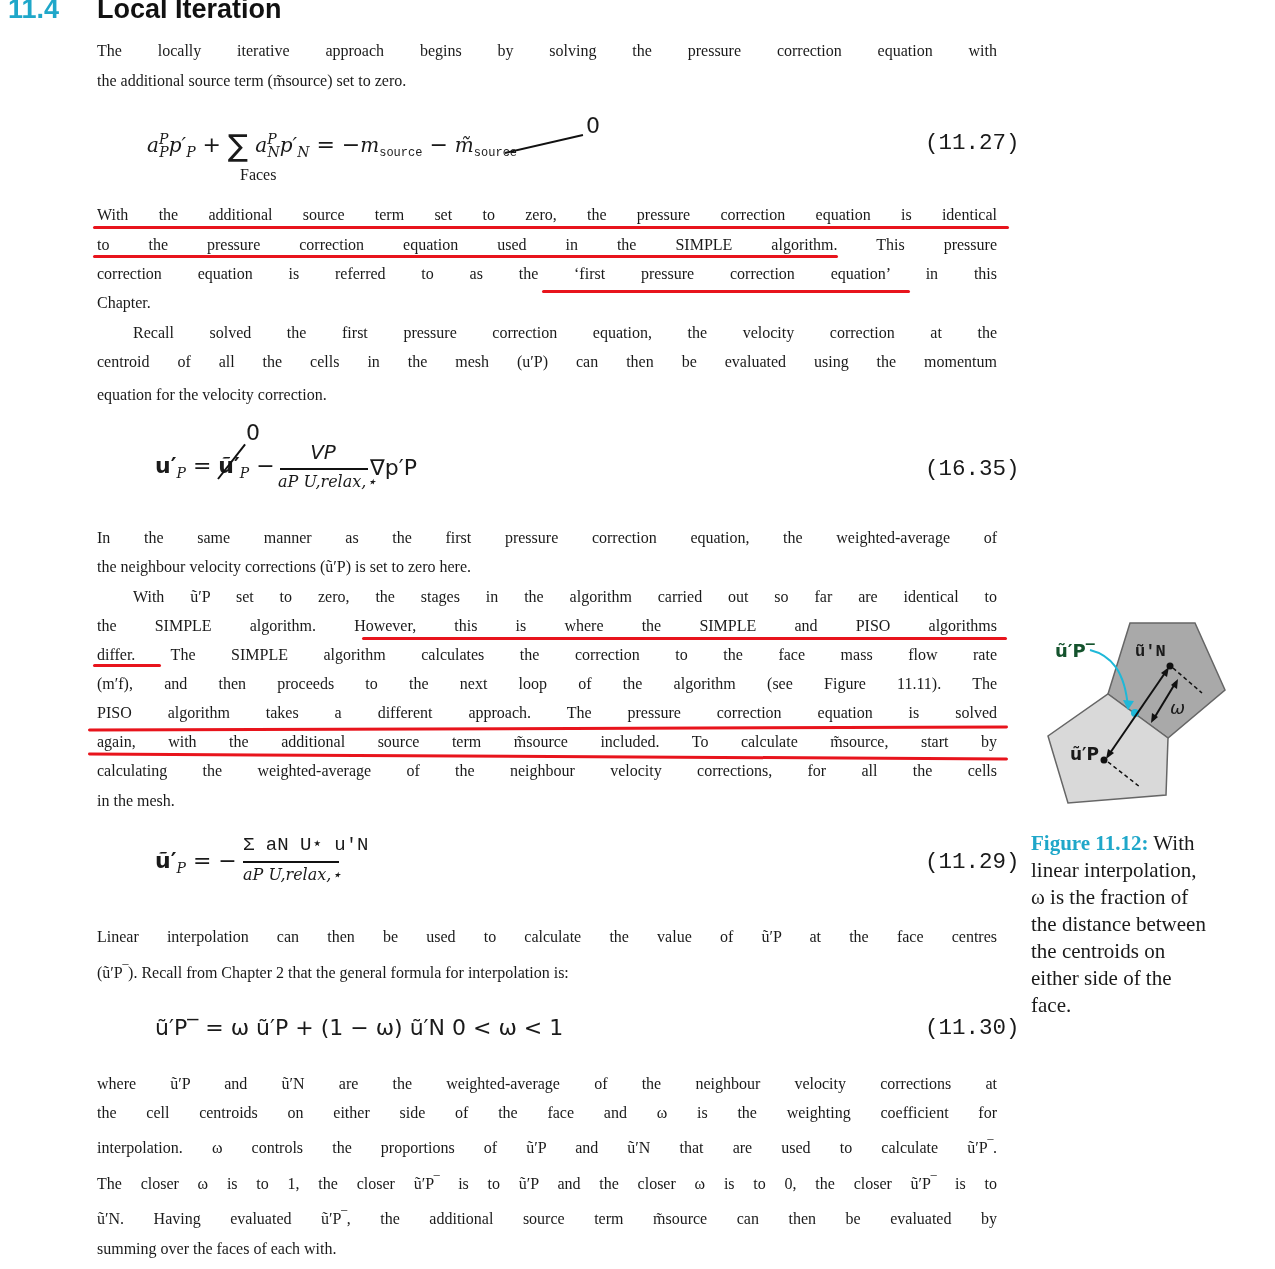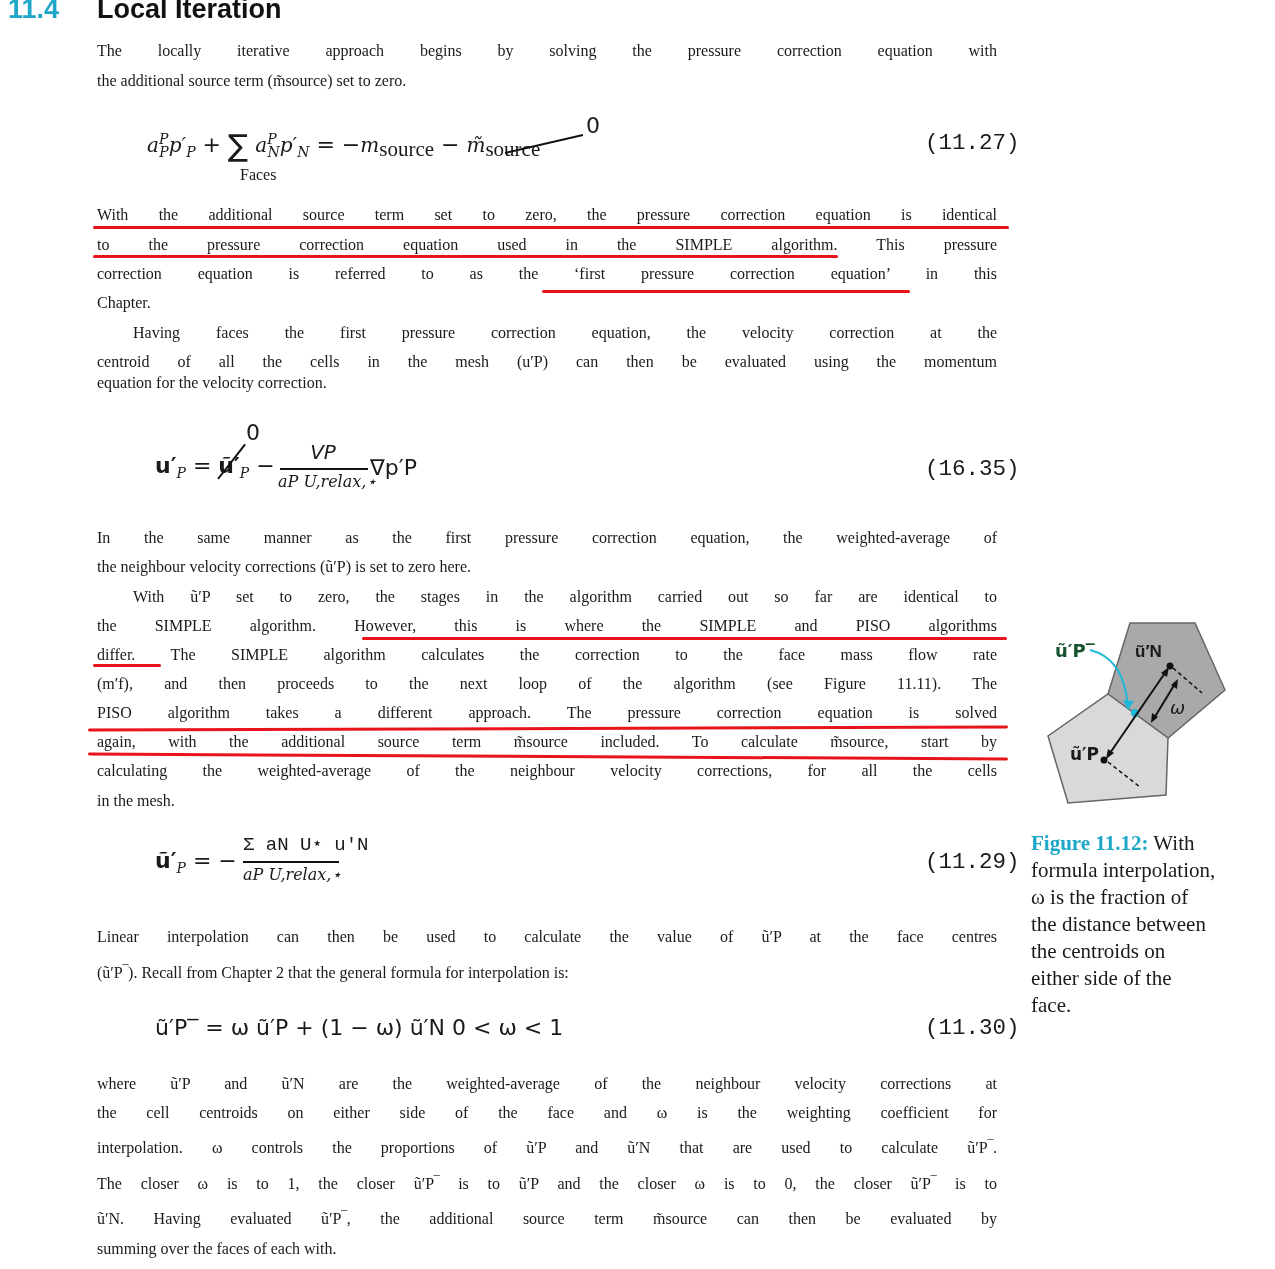--- a/index.html
+++ b/index.html
@@ -11,21 +11,21 @@
   .sec-title { left:97px; top:-6px; font-family:"Liberation Sans","DejaVu Sans",sans-serif;
                font-weight:bold; font-size:27px; color:#111; }
   .line { position:absolute; left:97px; width:900px; font-size:16px; line-height:29px;
           white-space:nowrap; text-align:justify; text-align-last:justify; }
   .line.last { text-align-last:left; }
   .indent { padding-left:36px; width:864px; left:97px; }
   .eq { position:absolute; font-size:22px; white-space:nowrap; font-family:"DejaVu Sans","Liberation Sans",sans-serif; }
   .eqnum { position:absolute; left:925px; font-size:22.5px; font-family:Liberation Mono, monospace; }
   .red { position:absolute; height:3px; background:#e8141c; border-radius:2px; }
   .m { font-style:italic; font-family:"DejaVu Serif",serif; font-size:20px; }
-  .sub { font-size:21px; font-style:normal; font-family:Liberation Serif, serif; vertical-align:-4px; }
+  .sub { font-size:12px; font-style:normal; font-family:Liberation Mono, monospace; vertical-align:-4px; }
   .bold { font-weight:bold; }
   .caption { position:absolute; left:1031px; top:830px; width:240px; font-size:21px; line-height:27px; }
   .cap-label { color:#1fa7c9; font-weight:bold; }
   .strike { position:absolute; height:2px; background:#111; transform-origin:left center; }
 </style>
 </head>
 <body>
 
 <div class="abs sec-num">11.4</div>
 <div class="abs sec-title">Local Iteration</div>
@@ -45,23 +45,23 @@
 <div class="eqnum" style="top:130px">(11.27)</div>
 
 <div class="line" style="top:200px">With the additional source term set to zero, the pressure correction equation is identical</div>
 <div class="line" style="top:230px">to the pressure correction equation used in the SIMPLE algorithm.  This pressure</div>
 <div class="line" style="top:259px">correction equation is referred to as the ‘first pressure correction equation’ in this</div>
 <div class="line last" style="top:288px">Chapter.</div>
 <div class="red" style="left:93px;top:226px;width:916px"></div>
 <div class="red" style="left:93px;top:255px;width:745px"></div>
 <div class="red" style="left:542px;top:290px;width:368px"></div>
 
-<div class="line indent" style="top:318px">Having faces the first pressure correction equation, the velocity correction at the</div>
+<div class="line indent" style="top:318px">Recall solved the first pressure correction equation, the velocity correction at the</div>
 <div class="line" style="top:347px">centroid of all the cells in the mesh (u′P) can then be evaluated using the momentum</div>
-<div class="line last" style="top:368px">equation for the velocity correction.</div>
+<div class="line last" style="top:380px">equation for the velocity correction.</div>
 
 <div class="eq" style="left:155px;top:453px">
   <span class="bold">u′</span><sub style="font-size:14px" class="m">P</sub> = <span class="bold">ũ′</span><sub style="font-size:14px" class="m">P</sub> −
 </div>
 <div class="abs" style="left:280px;top:440px;width:86px;text-align:center;font-size:20px;font-family:'DejaVu Sans',sans-serif;font-style:italic">VP</div>
 <div class="abs" style="left:280px;top:468px;width:88px;height:2px;background:#111"></div>
 <div class="abs" style="left:278px;top:472px;font-size:16px;font-style:italic;font-family:'DejaVu Serif',serif">aP U,relax,⋆</div>
 <div class="eq" style="left:370px;top:455px">∇p′P</div>
 <div class="abs" style="left:246px;top:420px;font-size:22px;font-family:'DejaVu Sans',sans-serif">0</div>
 <div class="strike" style="left:218px;top:478px;width:44px;transform:rotate(-52deg)"></div>
@@ -116,26 +116,26 @@
   <line x1="78" y1="146" x2="137" y2="60" stroke="#111" stroke-width="2"></line>
   <polygon points="76,149 78,139 84,143" fill="#111"></polygon>
   <polygon points="139,57 137,67 131,63" fill="#111"></polygon>
   <line x1="123" y1="110" x2="146" y2="72" stroke="#111" stroke-width="2"></line>
   <polygon points="121,113 122,103 128,107" fill="#111"></polygon>
   <polygon points="148,69 147,79 141,75" fill="#111"></polygon>
   <line x1="143" y1="58" x2="172" y2="83" stroke="#111" stroke-width="1.5" stroke-dasharray="4,3"></line>
   <line x1="78" y1="152" x2="110" y2="177" stroke="#111" stroke-width="1.5" stroke-dasharray="4,3"></line>
 </svg>
 <div class="abs" style="left:1055px;top:640px;font-size:18px;color:#14532d;font-weight:bold;font-family:'DejaVu Sans',sans-serif">ũ′P‾</div>
-<div class="abs" style="left:1135px;top:642px;font-size:17px;font-weight:bold;font-family:Liberation Sans, sans-serif">ũ′N</div>
+<div class="abs" style="left:1135px;top:642px;font-size:17px;font-weight:bold;font-family:Liberation Mono, monospace">ũ′N</div>
 <div class="abs" style="left:1070px;top:744px;font-size:17px;font-weight:bold;font-family:'DejaVu Sans',sans-serif">ũ′P</div>
 <div class="abs" style="left:1170px;top:697px;font-size:18px;font-style:italic;font-family:'DejaVu Sans',sans-serif">ω</div>
 
 <div class="caption">
   <span class="cap-label">Figure 11.12:</span>
   <span>With</span><br>
-  <span>formula interpolation,</span><br>
+  <span>linear interpolation,</span><br>
   <span>ω is the fraction of</span><br>
   <span>the distance between</span><br>
   <span>the centroids on</span><br>
   <span>either side of the</span><br>
   <span>face.</span>
 </div>
 
 </body></html>

